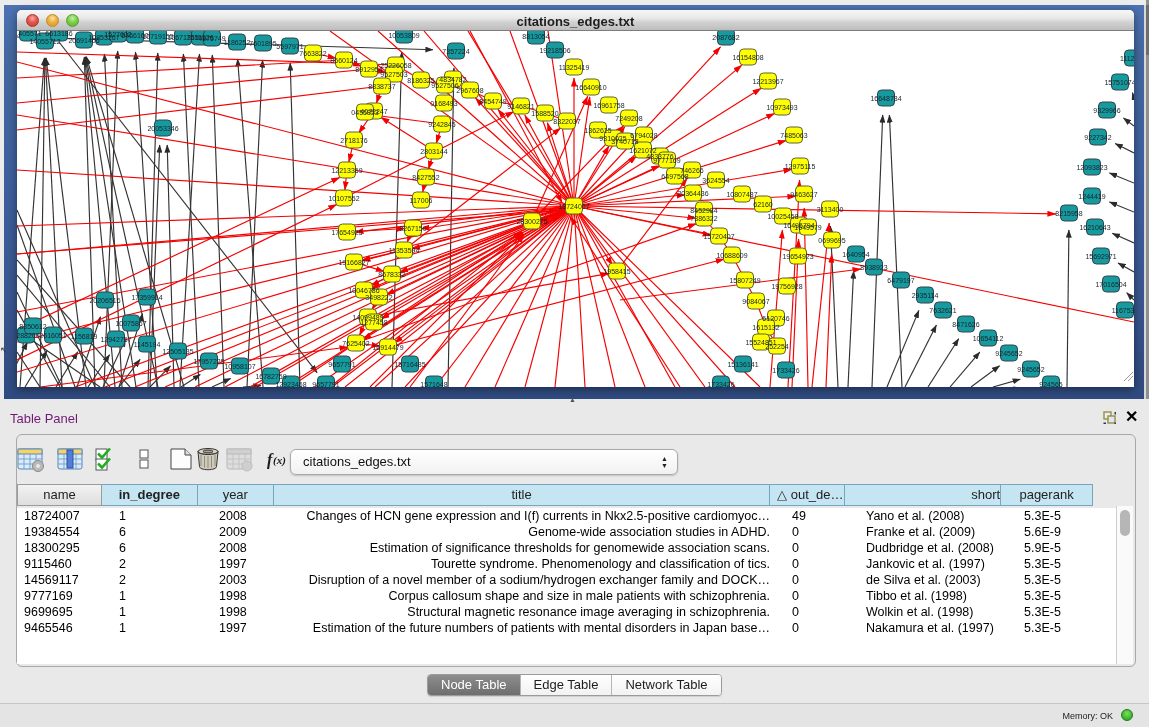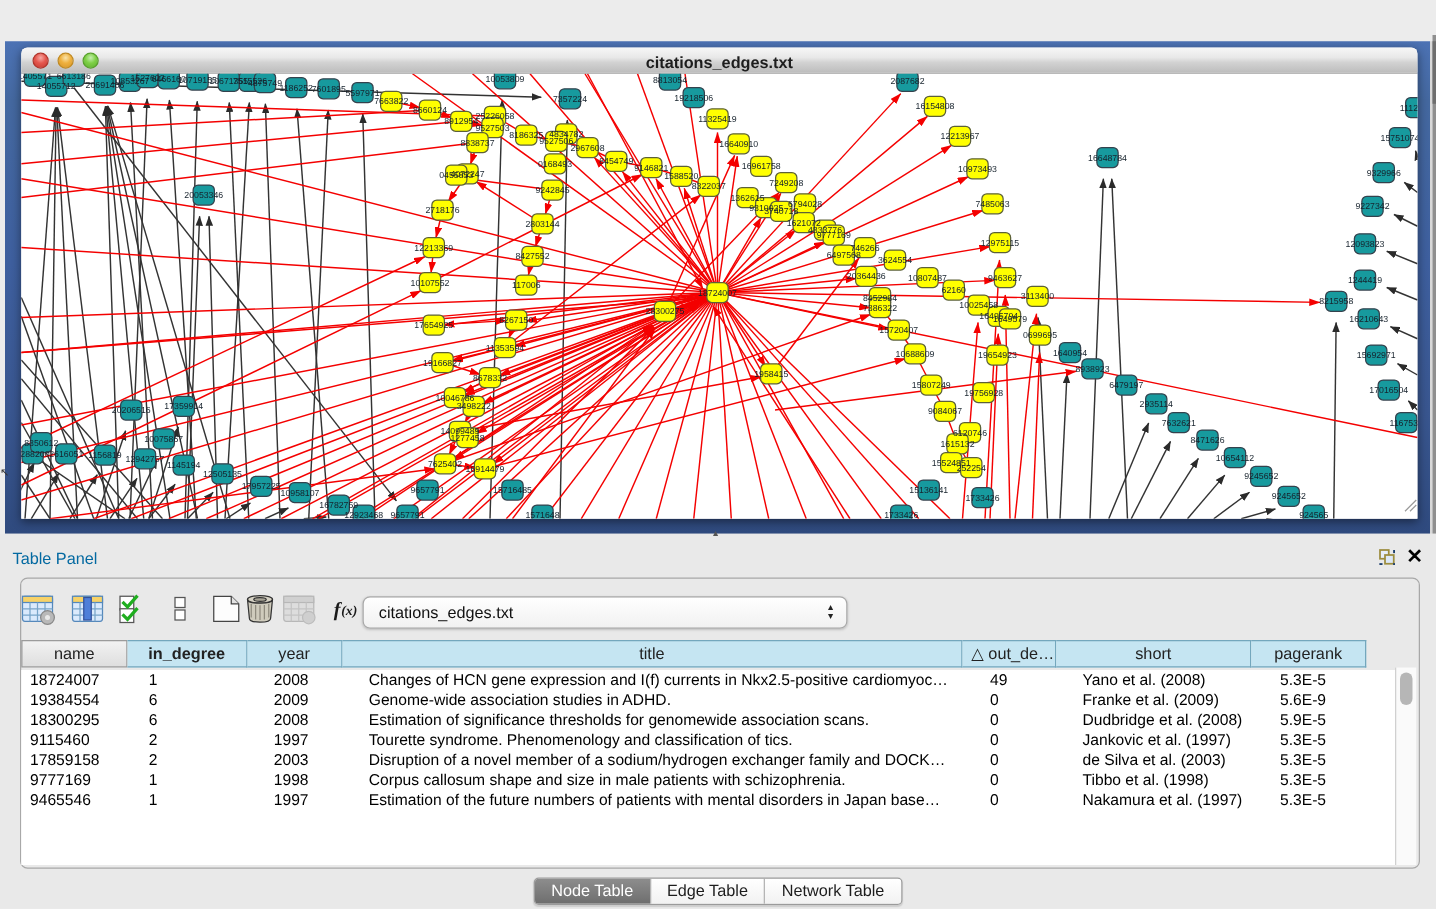--- a/index.html
+++ b/index.html
@@ -1,57 +1,57 @@
 <!DOCTYPE html>
 <html><head><meta charset="utf-8">
 <style>
 * { margin:0; padding:0; box-sizing:border-box; }
 html,body { width:1149px; height:727px; overflow:hidden; background:#ececec;
   font-family:"Liberation Sans", sans-serif; }
-#stage { position:relative; width:1149px; height:676px;margin-top:28px; }
+#stage { position:relative; width:1149px; height:676px; }
 #frame { position:absolute; left:4px; top:5px; width:1140px; height:394px;
   background:linear-gradient(180deg,#4c72b4 0%,#44689f 12%,#3e5f9e 45%,#39568f 75%,#2f4a7e 100%); }
 #rstrip1 { position:absolute; left:1144px; top:5px; width:2px; height:394px; background:#d8d8d8; }
 #rstrip2 { position:absolute; left:1146px; top:0; width:3px; height:399px; background:#8f8f8f; }
 #rstrip3 { position:absolute; left:1146px; top:5px; width:3px; height:50px; background:#6e6e6e; }
 #win { position:absolute; left:17px; top:10px; width:1117px; height:377px;
   border-radius:5px 5px 0 0; box-shadow:0 2px 8px rgba(0,0,0,.45); background:#fff; }
 #titlebar { position:absolute; left:0; top:0; width:1117px; height:21px;
   border-radius:5px 5px 0 0;
   background:linear-gradient(180deg,#f7f7f7 0%,#e8e8e8 40%,#d2d2d2 60%,#bdbdbd 100%);
   border-bottom:1px solid #7d7d7d; }
 #title { position:absolute; left:0; right:0; top:4px; text-align:center; font-size:13px; font-weight:bold; color:#1d1d1d; }
 .tl { position:absolute; top:4px; width:13px; height:13px; border-radius:50%; }
 #tlr { left:9px; background:radial-gradient(circle at 50% 30%,#f5a9a4 0%,#e5574e 45%,#c33b32 100%); border:1px solid #b0352c;}
 #tly { left:29px; background:radial-gradient(circle at 50% 30%,#f9e3a9 0%,#eeb03e 45%,#d4952a 100%); border:1px solid #c08a24;}
 #tlg { left:49px; background:radial-gradient(circle at 50% 30%,#c4edaf 0%,#7ed046 45%,#5faf31 100%); border:1px solid #58a02c;}
 #cursor { position:absolute; left:0px; top:345px; font-size:9px; color:#333; }
 #panel { position:absolute; left:0; top:399px; width:1149px; height:328px; background:#e9e9e9; }
-#ptitle { position:absolute; left:10px; top:12px; font-size:13px; color:#0369a1; }
+#ptitle { position:absolute; left:10px; top:12px; font-size:13px; color:#701a75; }
 #pfloat { position:absolute; left:1101px; top:411px; width:13px; height:13px; }
 #pclose { position:absolute; left:1125px; top:407px; font-size:16px; font-weight:bold; color:#000; }
 #splitarrow { position:absolute; left:569px; top:396px; font-size:7px; color:#555; }
 #toolpanel { position:absolute; left:16px; top:434px; width:1120px; height:233px;
   border:1px solid #a8a8a8; border-radius:6px; background:#e9e9e9; }
 #combo { position:absolute; left:290px; top:449px; width:388px; height:26px; background:linear-gradient(180deg,#ffffff,#f1f1f1);
   border:1px solid #a9a9a9; border-radius:6px; box-shadow:0 1px 2px rgba(0,0,0,.18); font-size:13px; color:#111;
   line-height:24px; padding-left:12px; }
 #combo .updn { position:absolute; right:9px; top:5px; font-size:7px; color:#222; line-height:7px; text-align:center;}
 #thead { position:absolute; left:17px; top:484px; width:1076px; height:22px; display:flex;
   font-size:13px; color:#222; text-align:center; }
 #thead span { display:block; border:1px solid #74a7bd; border-left:none; background:#c5e5f2; line-height:20px; }
 #thead .h1 { width:85px; background:linear-gradient(180deg,#f2f2f2,#dedede); border-color:#9b9b9b; border-left:1px solid #9b9b9b;}
 #thead .h2 { width:96px;font-weight:bold; } #thead .h3 { width:76px; } #thead .h4 { width:497px; }
-#thead .h5 { width:75px; text-align:center; padding-left:6px;} #thead .h6 { width:156px; } #thead .h7 { width:92px; }
+#thead .h5 { width:75px; text-align:center; padding-left:6px;} #thead .h6 { width:156px;text-align:right; } #thead .h7 { width:92px; }
 #tbody { position:absolute; left:17px; top:508px; width:1099px; height:156px; background:#fff; overflow:hidden;
   font-size:12.5px; color:#000; }
 .tr { height:16px; line-height:16px; white-space:nowrap; }
 .tr span { display:inline-block; overflow:hidden; vertical-align:top; }
 .c1 { width:85px; padding-left:7px; } .c2 { width:96px; padding-left:17px; } .c3 { width:76px; padding-left:21px; }
-.c4 { width:496px; padding-left:21px; } .c5 { width:75px; padding-left:22px; } .c6 { width:156px; padding-left:21px; }
+.c4 { width:496px; padding-left:21px;text-align:right; } .c5 { width:75px; padding-left:22px; } .c6 { width:156px; padding-left:21px; }
 .c7 { width:92px; padding-left:23px; }
 #sbar { position:absolute; left:1116px; top:506px; width:17px; height:158px; background:#fafafa; border-left:1px solid #d0d0d0; }
 #sthumb { position:absolute; left:3px; top:4px; width:10px; height:26px; border-radius:5px; background:#b6b6b6; }
 #tabs { position:absolute; left:427px; top:674px; height:22px; display:flex; font-size:13px;
   border:1px solid #9b9b9b; border-radius:4px; overflow:hidden; box-shadow:0 1px 1px rgba(0,0,0,.12); }
 #tabs span { display:block; line-height:20px; padding:0 13px; background:linear-gradient(180deg,#ffffff,#f2f2f2); color:#1d1d1d; border-left:1px solid #b5b5b5; }
 #tabs span.sel { background:linear-gradient(180deg,#8d8d8d,#6e6e6e); color:#fff; border-left:none; }
 #status { position:absolute; left:0; top:703px; width:1149px; height:24px; background:#e4e4e4; border-top:1px solid #c6c6c6; }
 #mem { position:absolute; right:36px; top:7px; font-size:9px; color:#222; }
 #memdot { position:absolute; right:16px; top:5px; width:12px; height:12px; border-radius:50%;
@@ -649,23 +649,25 @@
 <div id="tbody">
 <div class="tr">
 <span class="c1">18724007</span><span class="c2">1</span><span class="c3">2008</span><span class="c4">Changes of HCN gene expression and I(f) currents in Nkx2.5-positive cardiomyoc…</span><span class="c5">49</span><span class="c6">Yano et al. (2008)</span><span class="c7">5.3E-5</span></div>
 <div class="tr">
 <span class="c1">19384554</span><span class="c2">6</span><span class="c3">2009</span><span class="c4">Genome-wide association studies in ADHD.</span><span class="c5">0</span><span class="c6">Franke et al. (2009)</span><span class="c7">5.6E-9</span></div>
 <div class="tr">
 <span class="c1">18300295</span><span class="c2">6</span><span class="c3">2008</span><span class="c4">Estimation of significance thresholds for genomewide association scans.</span><span class="c5">0</span><span class="c6">Dudbridge et al. (2008)</span><span class="c7">5.9E-5</span></div>
 <div class="tr">
 <span class="c1">9115460</span><span class="c2">2</span><span class="c3">1997</span><span class="c4">Tourette syndrome. Phenomenology and classification of tics.</span><span class="c5">0</span><span class="c6">Jankovic et al. (1997)</span><span class="c7">5.3E-5</span></div>
 <div class="tr">
-<span class="c1">17859158</span><span class="c2">2</span><span class="c3">2003</span><span class="c4">Disruption of a novel member of a sodium/hydrogen exchanger family and DOCK…</span><span class="c5">0</span><span class="c6">de Silva et al. (2003)</span><span class="c7">5.3E-5</span></div>
+<span class="c1">14569117</span><span class="c2">2</span><span class="c3">2003</span><span class="c4">Disruption of a novel member of a sodium/hydrogen exchanger family and DOCK…</span><span class="c5">0</span><span class="c6">de Silva et al. (2003)</span><span class="c7">5.3E-5</span></div>
 <div class="tr">
 <span class="c1">9777169</span><span class="c2">1</span><span class="c3">1998</span><span class="c4">Corpus callosum shape and size in male patients with schizophrenia.</span><span class="c5">0</span><span class="c6">Tibbo et al. (1998)</span><span class="c7">5.3E-5</span></div>
+<div class="tr">
+<span class="c1">9699695</span><span class="c2">1</span><span class="c3">1998</span><span class="c4">Structural magnetic resonance image averaging in schizophrenia.</span><span class="c5">0</span><span class="c6">Wolkin et al. (1998)</span><span class="c7">5.3E-5</span></div>
 <div class="tr">
 <span class="c1">9465546</span><span class="c2">1</span><span class="c3">1997</span><span class="c4">Estimation of the future numbers of patients with mental disorders in Japan base…</span><span class="c5">0</span><span class="c6">Nakamura et al. (1997)</span><span class="c7">5.3E-5</span></div>
 </div>
 <div id="sbar">
       <div id="sthumb"></div>
     </div>
 <div id="tabs">
   <span class="sel">Node Table</span>
       <span>Edge Table</span>
       <span>Network Table</span>

